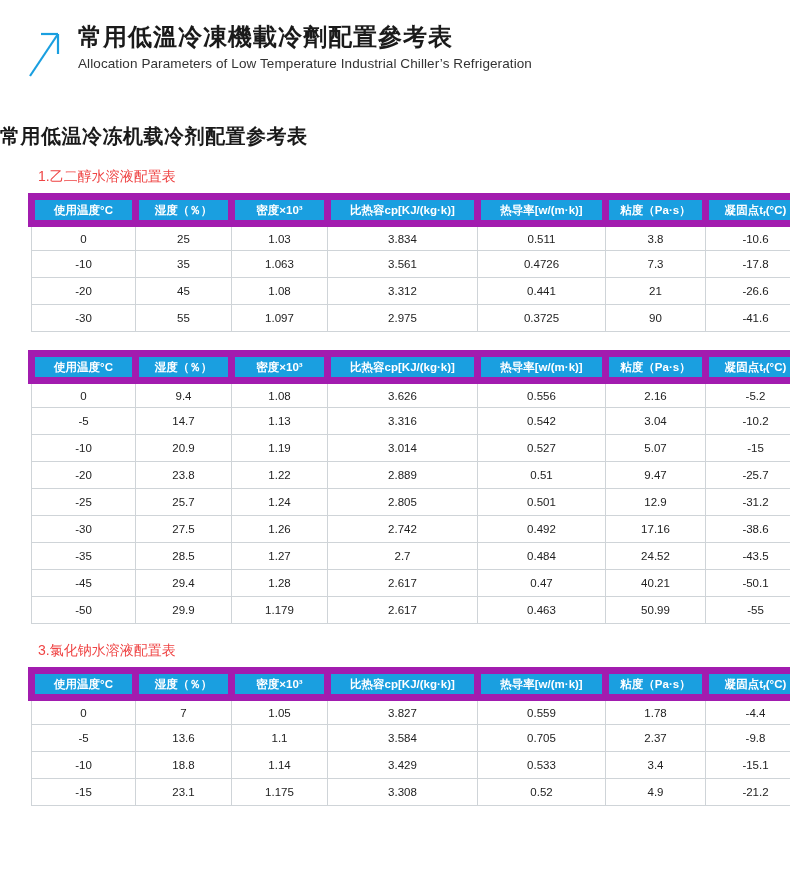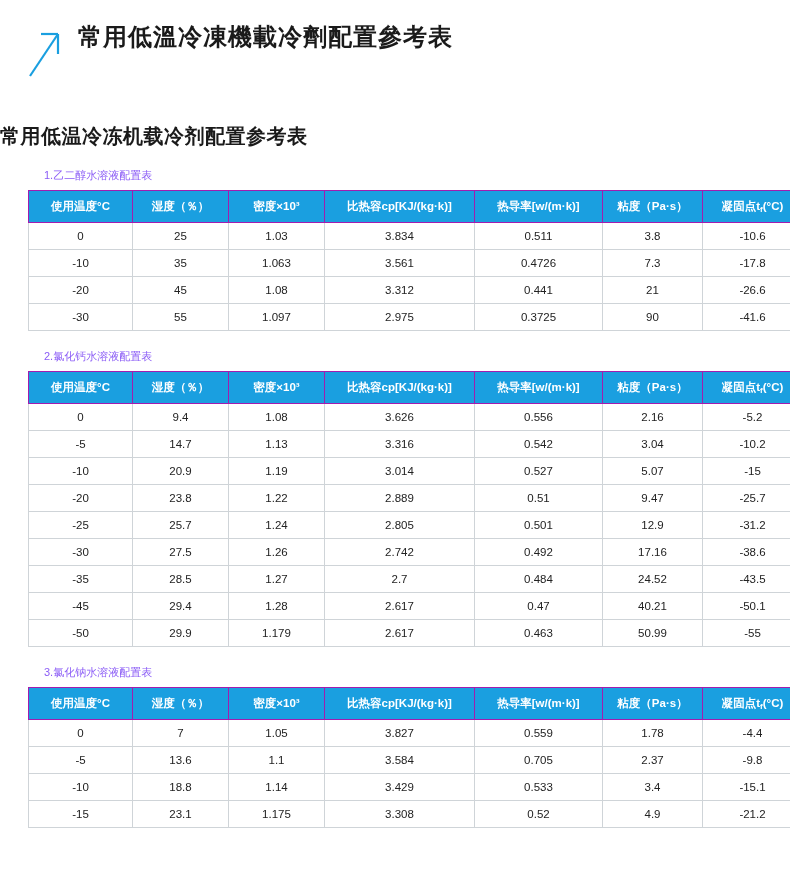--- a/index.html
+++ b/index.html
@@ -63,39 +63,39 @@
     letter-spacing: 0.5px;
   }
   
   .content {
     padding: 0 28px;
   }
   .section {
     margin-top: 18px;
   }
   .section-label {
-    font-size: 11px;
-    color: #8b5cf6;
+    font-size: 14px;
+    color: #ef4444;
     margin-bottom: 7px;
-    margin-left: 16px;
+    margin-left: 10px;
   }
   table {
     border-collapse: collapse;
     width: 734px;
     table-layout: fixed;
   }
   thead th {
     background: #1a9fe0;
     color: #ffffff;
     font-size: 11.5px;
     font-weight: bold;
     height: 27px;
     text-align: center;
-    border: 1px solid #a21caf;
-    padding: 8px 2px;
+    border: 7px solid #a21caf;
+    padding: 0 2px;
     white-space: nowrap;
   }
   tbody td {
     font-size: 11.5px;
     color: #222;
     height: 27px;
     text-align: center;
     border: 1px solid #cfd4d8;
     background: #ffffff;
     padding: 0 2px;
@@ -124,20 +124,21 @@
   <div class="header">
     <div class="header-logo">
       <svg width="44" height="50" viewBox="0 0 44 50">
         <path d="M2 48 L30 6" stroke="#1a9fe0" stroke-width="2.2" fill="none"></path>
         <path d="M30 6 L30 26" stroke="#1a9fe0" stroke-width="2.2" fill="none"></path>
         <path d="M30 6 L13 6" stroke="#1a9fe0" stroke-width="2.2" fill="none"></path>
       </svg>
     </div>
     <div class="header-text">
       <div class="header-title">常用低溫冷凍機載冷劑配置參考表</div>
+      <div class="header-sub">Allocation Parameters of Low Temperature Industrial Chiller’s Refrigeration</div>
     </div>
   </div>
 
   <div class="doc-title">常用低温冷冻机载冷剂配置参考表</div>
 
   <div class="content">
       <div class="section">
         <div class="section-label">1.乙二醇水溶液配置表</div>
         <table>
           <thead>
@@ -185,21 +186,20 @@
               <td class="col2">1.097</td>
               <td class="col3">2.975</td>
               <td class="col4">0.3725</td>
               <td class="col5">90</td>
               <td class="col6">-41.6</td>
             </tr>
           </tbody>
         </table>
       </div>
       <div class="section">
-        <div class="section-label">2.氯化钙水溶液配置表</div>
         <table>
           <thead>
             <tr>
               <th class="col0">使用温度°C</th>
               <th class="col1">湿度（％）</th>
               <th class="col2">密度×10³</th>
               <th class="col3">比热容cp[KJ/(kg·k)]</th>
               <th class="col4">热导率[w/(m·k)]</th>
               <th class="col5">粘度（Pa·s）</th>
               <th class="col6">凝固点t<sub>f</sub>(°C)</th>

